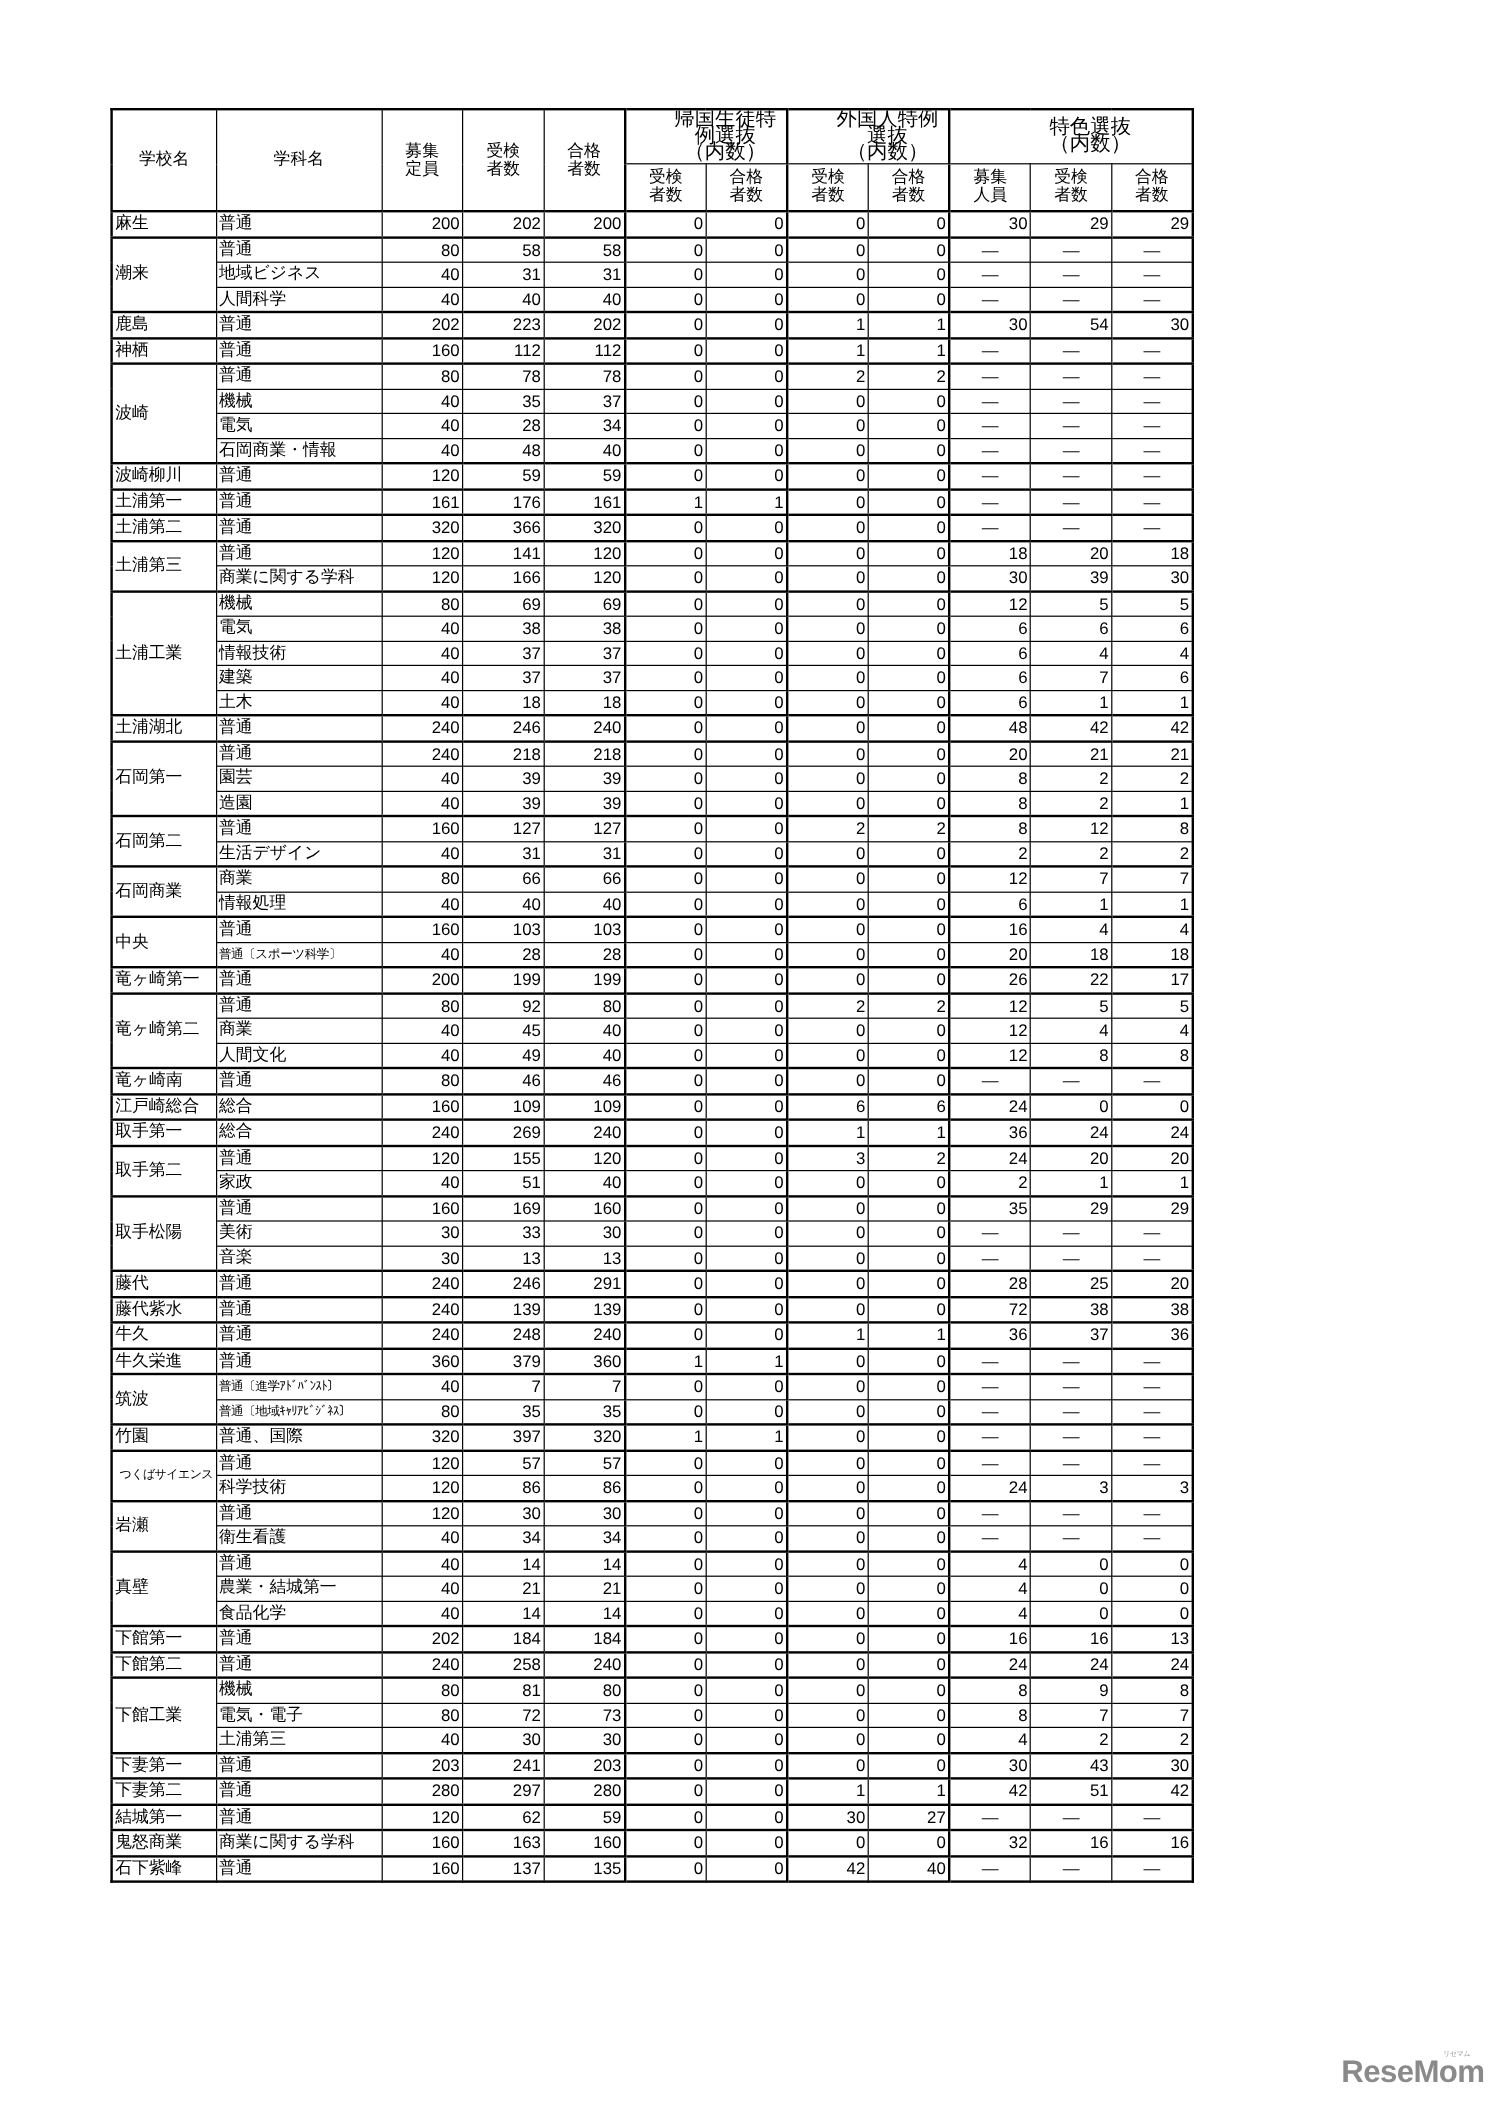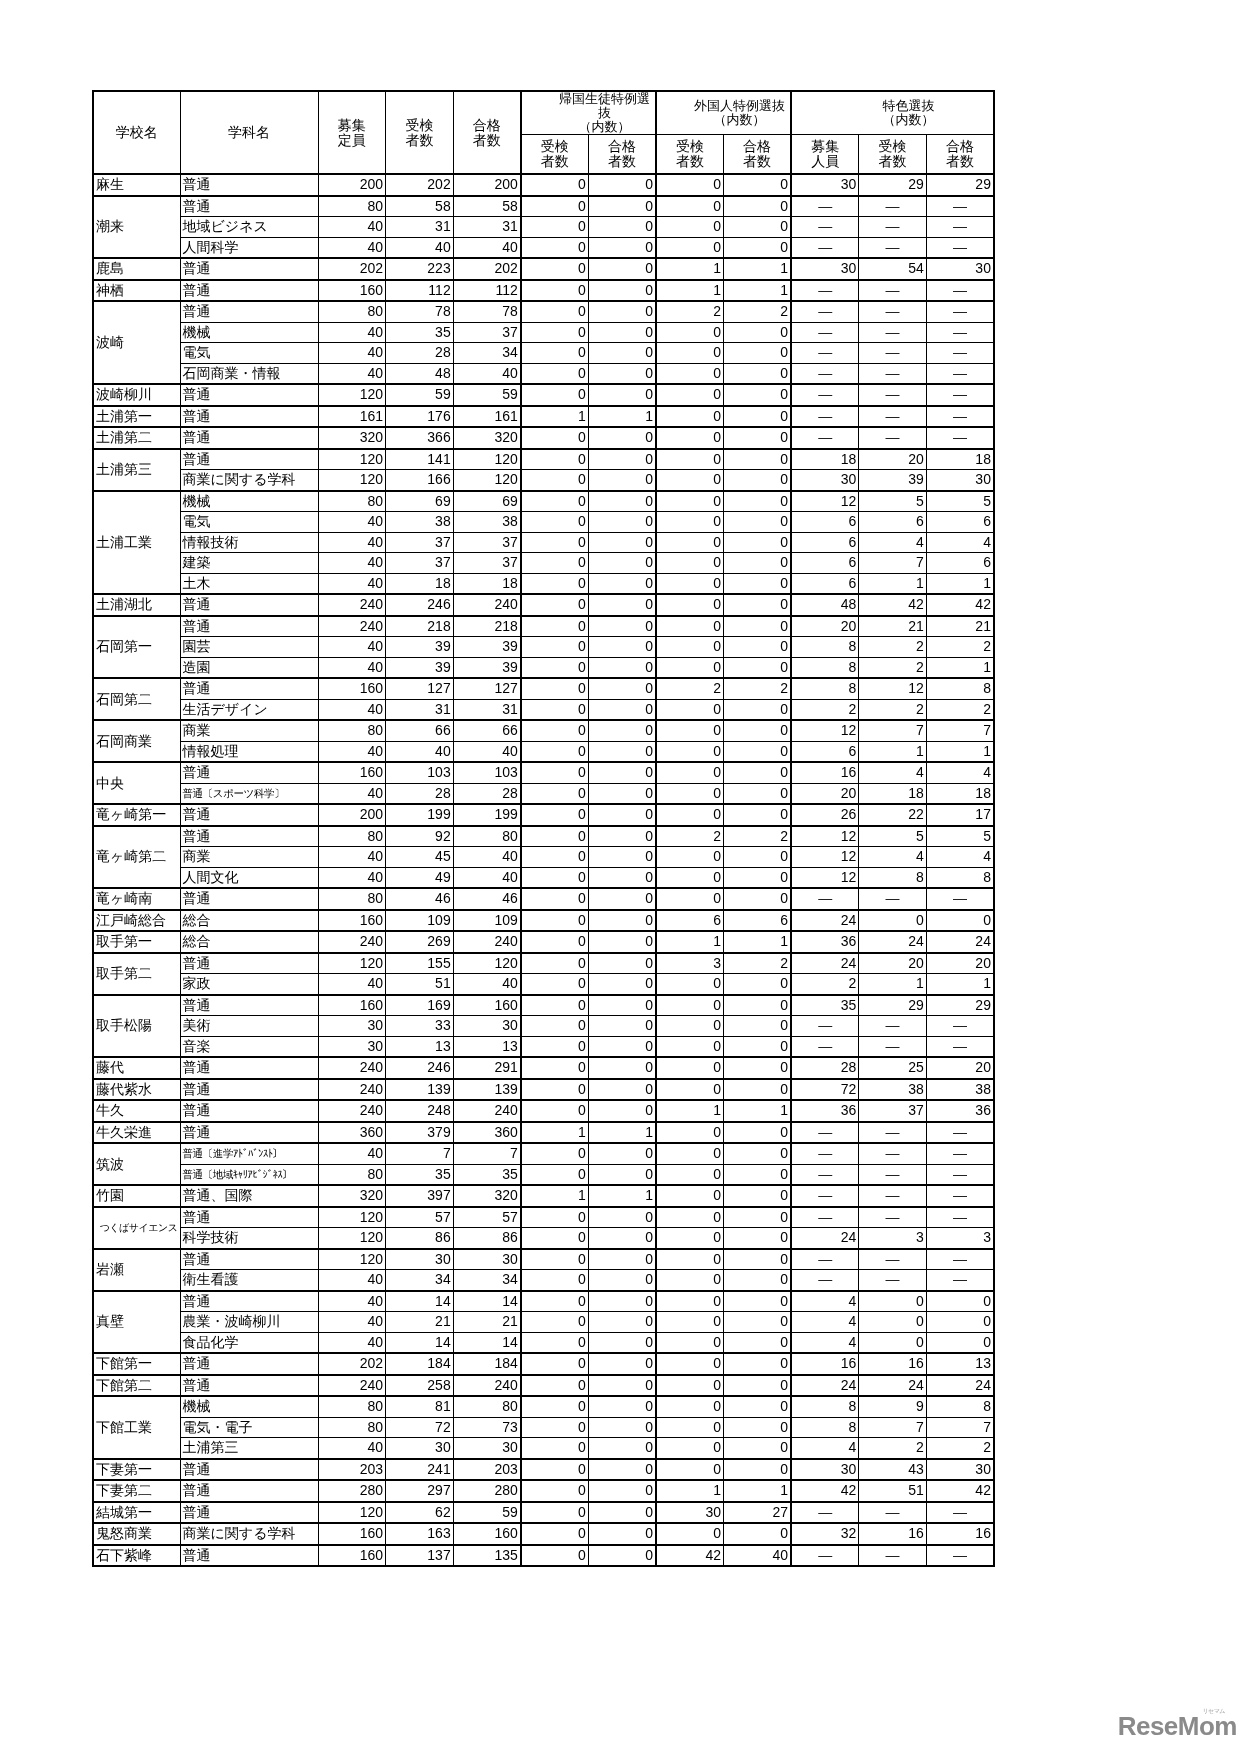--- a/index.html
+++ b/index.html
@@ -821,21 +821,21 @@
         <td class="num">14</td>
         <td class="num bl">0</td>
         <td class="num">0</td>
         <td class="num bl">0</td>
         <td class="num">0</td>
         <td class="num bl">4</td>
         <td class="num">0</td>
         <td class="num">0</td>
       </tr>
       <tr>
-        <td class="dept">農業・波崎柳川</td>
+        <td class="dept">農業・結城第一</td>
         <td class="num">40</td>
         <td class="num">21</td>
         <td class="num">21</td>
         <td class="num bl">0</td>
         <td class="num">0</td>
         <td class="num bl">0</td>
         <td class="num">0</td>
         <td class="num bl">4</td>
         <td class="num">0</td>
         <td class="num">0</td>
@@ -994,14 +994,14 @@
     </tbody>
 </table>
 
 <div class="watermark">
   <small>リセマム</small>
   <span>ReseMom</span>
 </div>
 
 <style>
   .ml { white-space: pre-line; display: inline-block; }
-  .sm { font-size: 13px; line-height: 14px; margin-left: 32px; }
+  .sm { font-size: 17px; line-height: 14px; margin-left: 32px; }
 </style>
 
 </body></html>

